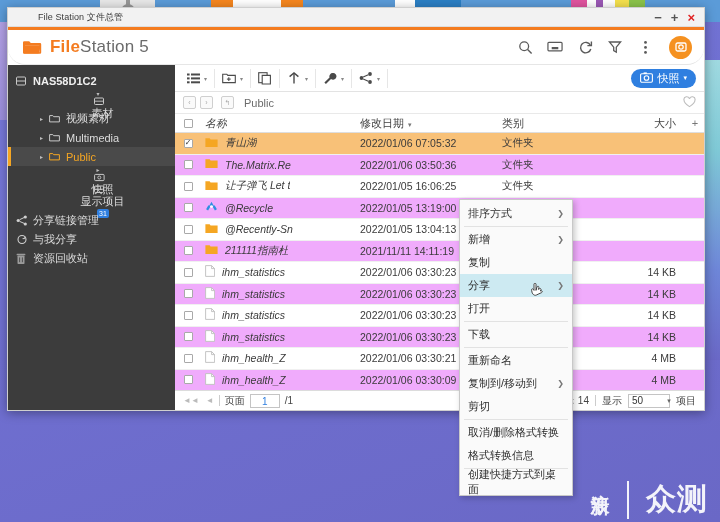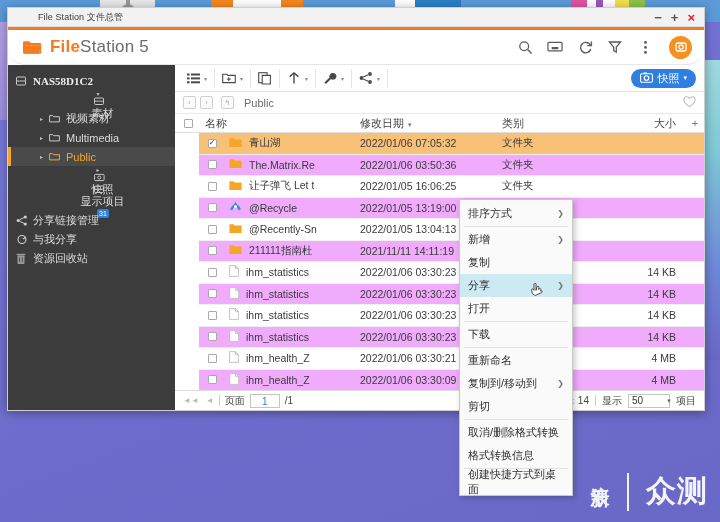--- a/index.html
+++ b/index.html
@@ -87,21 +87,21 @@
     width: 167px; background: #3c3c3c; color: #ddd; flex: 0 0 auto;
     padding-top: 6px; font-size: 11px; overflow: hidden; position: relative;
   }
   .sb-item {
     display: flex; align-items: center; height: 19px; padding-left: 8px;
     white-space: nowrap; color: #dcdcdc; position: relative;
   }
   .sb-item .arrow { width: 9px; font-size: 6px; color: #bdbdbd; flex:0 0 auto;}
   .sb-item .ico { width: 14px; flex: 0 0 auto; display:flex; align-items:center;}
   .sb-item .lbl { padding-left: 3px; }
-  .lvl1 { padding-left: 8px; font-family: Liberation Serif, serif; }
+  .lvl1 { padding-left: 8px; }
   .lvl2 { padding-left: 19px; flex-direction: column; }
   .lvl3 { padding-left: 32px; }
   .sb-item.active { background: #4a4a4a; color: #f5a623; }
   .sb-item.active .lbl { color: #f5a623; }
   .sb-item.active::before {
     content:''; position:absolute; left:0; top:0; bottom:0; width:3px; background:#f5a623;
   }
   .sb-sep { height: 7px; }
   .badge {
     background: #2f7fe0; color: #fff; font-size: 7px; border-radius: 2px;
@@ -133,30 +133,30 @@
     display: flex; align-items: center; justify-content: center;
     font-size: 7px; color: #aaa; background:#fafafa;
   }
   .crumb-txt { font-size: 11px; color: #6b6b6b; padding-left: 6px; }
   .heart { margin-left: auto; color: #bdbdbd; }
 
   .grid-head {
     height: 19px; display: flex; align-items: center; border-bottom: 1px solid #dedede;
     font-size: 11px; color: #444; background: #fff; flex: 0 0 auto;
   }
-  .grid-body { flex: 1 1 auto; overflow: hidden; position: relative; margin-left: 24px; }
+  .grid-body { flex: 1 1 auto; overflow: hidden; position: relative; }
   .row {
     height: 21.5px; display: flex; align-items: center; font-size: 10.5px; color: #3a3a3a;
     border-bottom: 1px solid #f0f0f0;
   }
   .row.alt { background: #f0abfc; }
   .row.sel { background: #f8c178; }
   .c-chk { width: 26px; flex: 0 0 auto; display: flex; justify-content: center; align-items:center; }
   .c-name { flex: 1 1 auto; display: flex; align-items: center; gap: 7px; padding-left: 4px; min-width: 0; overflow:hidden;}
-  .c-name .nm { white-space: nowrap; overflow: hidden; text-overflow: clip; }
+  .c-name .nm { white-space: nowrap; overflow: hidden; text-overflow: clip; font-style: italic; }
   .c-date { width: 142px; flex: 0 0 auto; }
   .c-type { width: 108px; flex: 0 0 auto; }
   .c-size { width: 76px; flex: 0 0 auto; text-align: right; padding-right: 10px; }
   .c-plus { width: 18px; flex: 0 0 auto; text-align:center; color:#777; font-size: 11px;}
   .chk {
     width: 9px; height: 9px; border: 1px solid #a9a9a9; background: #fff; border-radius: 1px;
     display:flex; align-items:center; justify-content:center;
   }
   .chk.on { }
   .chk.on::after { content:'✓'; font-size: 8px; color:#333; line-height:1; }
@@ -192,21 +192,21 @@
     font-size: 11px; color: #2d2d2d; position: relative;
   }
   .ctxitem.hl { background: #cdeaf2; }
   .ctxitem .sub { margin-left: auto; font-size: 8px; color: #777; }
   .ctxsep { height: 1px; background: #e2e2e2; margin: 1px 4px; }
 
   .cursor { position:absolute; left:356px; top:218px; z-index: 50; width:14px; height:16px;}
 
   
   .watermark {
-    position: absolute; right: 12px; bottom: 10px; display: flex; align-items: center;
+    position: absolute; right: 12px; bottom: 2px; display: flex; align-items: center;
     gap: 17px; opacity: .92; z-index: 5;
   }
   .wm-a { font-size: 19px; color: #fff; line-height: 19px; letter-spacing: -1px;
           writing-mode: vertical-rl; font-weight: bold; height: 40px; }
   .wm-bar { width: 2px; height: 38px; background: #fff; }
   .wm-b { font-size: 30px; color: #fff; font-weight: bold; letter-spacing: 1px; }
 </style>
 </head>
 <body>
 

